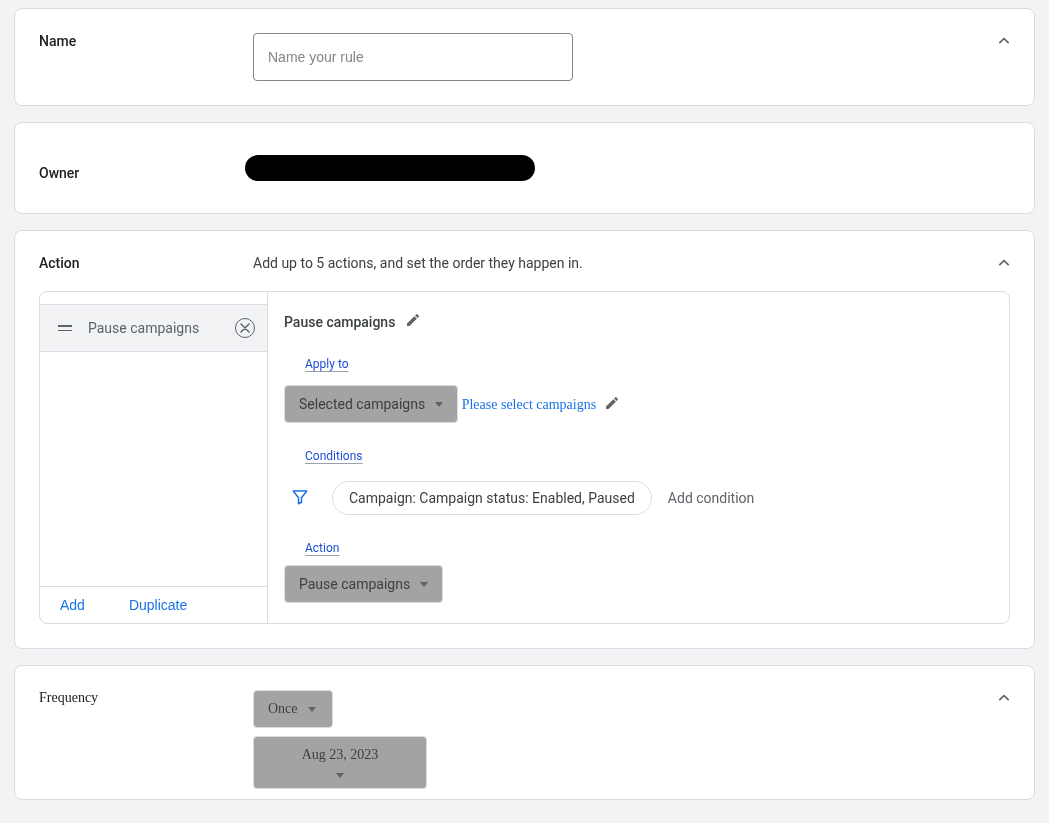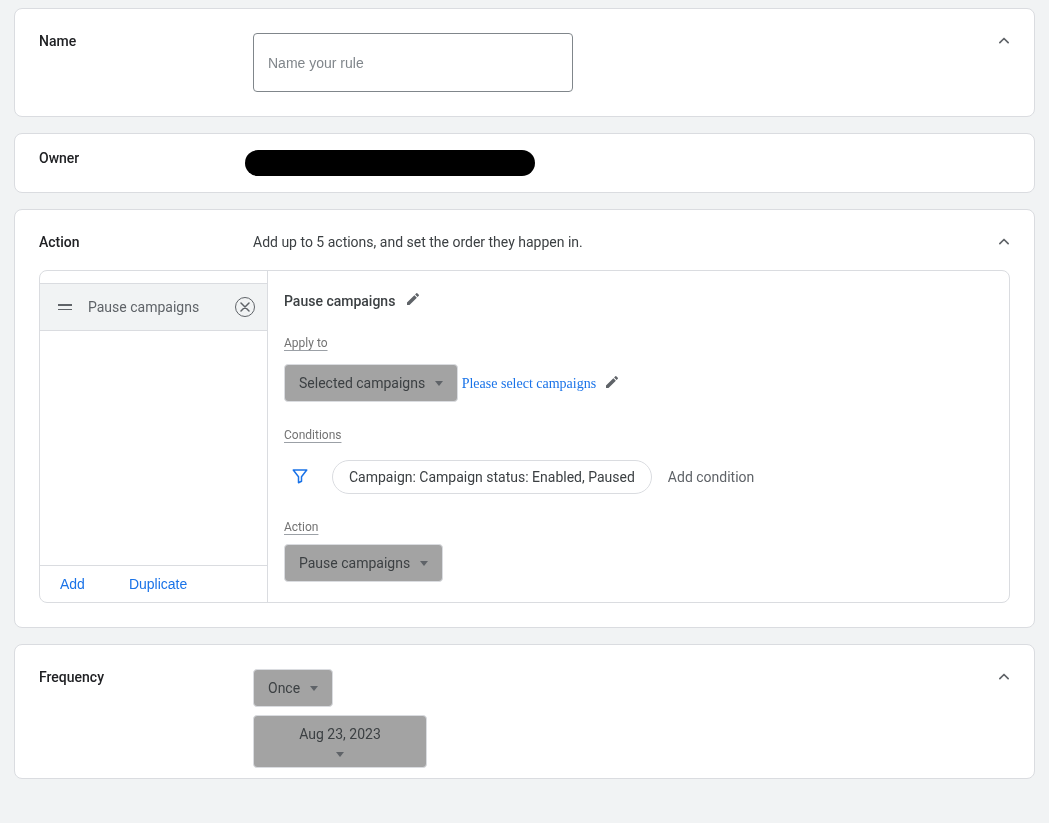--- a/index.html
+++ b/index.html
@@ -35,33 +35,33 @@
   }
   .chevron {
     position: absolute;
     right: 20px;
     top: 22px;
     cursor: pointer;
     color: #5f6368;
   }
   .text-input {
     width: 320px;
-    height: 59px;
+    height: 48px;
     border: 1px solid #80868b;
     border-radius: 4px;
     padding: 0 14px;
     font-size: 14px;
     color: #3c4043;
     outline: none;
   }
   .text-input::placeholder { color: #80868b; }
   .owner-card {
     display: flex;
-    align-items: flex-start;
-    padding: 16px 24px;
+    align-items: flex-end;
+    padding: 32px 24px;
   }
   .redacted {
     width: 290px;
     height: 26px;
     background: #000;
     border-radius: 14px;
     margin-left: -8px;
     position: relative;
   }
   .redacted::before,
@@ -150,27 +150,28 @@
   }
   .detail-title {
     display: flex;
     align-items: center;
     gap: 10px;
     font-weight: 500;
     margin-bottom: 24px;
     color: #3c4043;
   }
   .section-label {
-    color: #737373;
+    color: #1d4ed8;
     font-size: 12px;
     margin-bottom: 10px;
     text-decoration: underline;
     text-decoration-color: #9ba0a6;
     text-underline-offset: 3px;
     display: inline-block;
+    margin-left: 21px;
   }
   .dropdown {
     display: inline-flex;
     align-items: center;
     border: 1px solid #dadce0;
     border-radius: 4px;
     padding: 10px 14px;
     cursor: pointer;
     gap: 10px;
     color: #3c4043;
@@ -332,21 +333,21 @@
         <div class="section-label">Action</div><br>
         <div class="dropdown">
           <span>Pause campaigns</span>
           <span class="arrow"></span>
         </div>
       </div>
     </div>
   </div>
 </div>
 
-<div class="card" style="margin-bottom:0;">
+<div class="card" style="margin-bottom:0;font-family:Liberation Serif, serif;">
   <div class="card-header" style="padding-bottom:0;">
     <div class="card-label">Frequency</div>
     <div class="card-content freq-content">
       <div class="dropdown freq-dropdown">
         <span>Once</span>
         <span class="arrow"></span>
       </div>
       <div class="dropdown date-dropdown">
         <span>Aug 23, 2023</span>
         <span class="arrow"></span>

